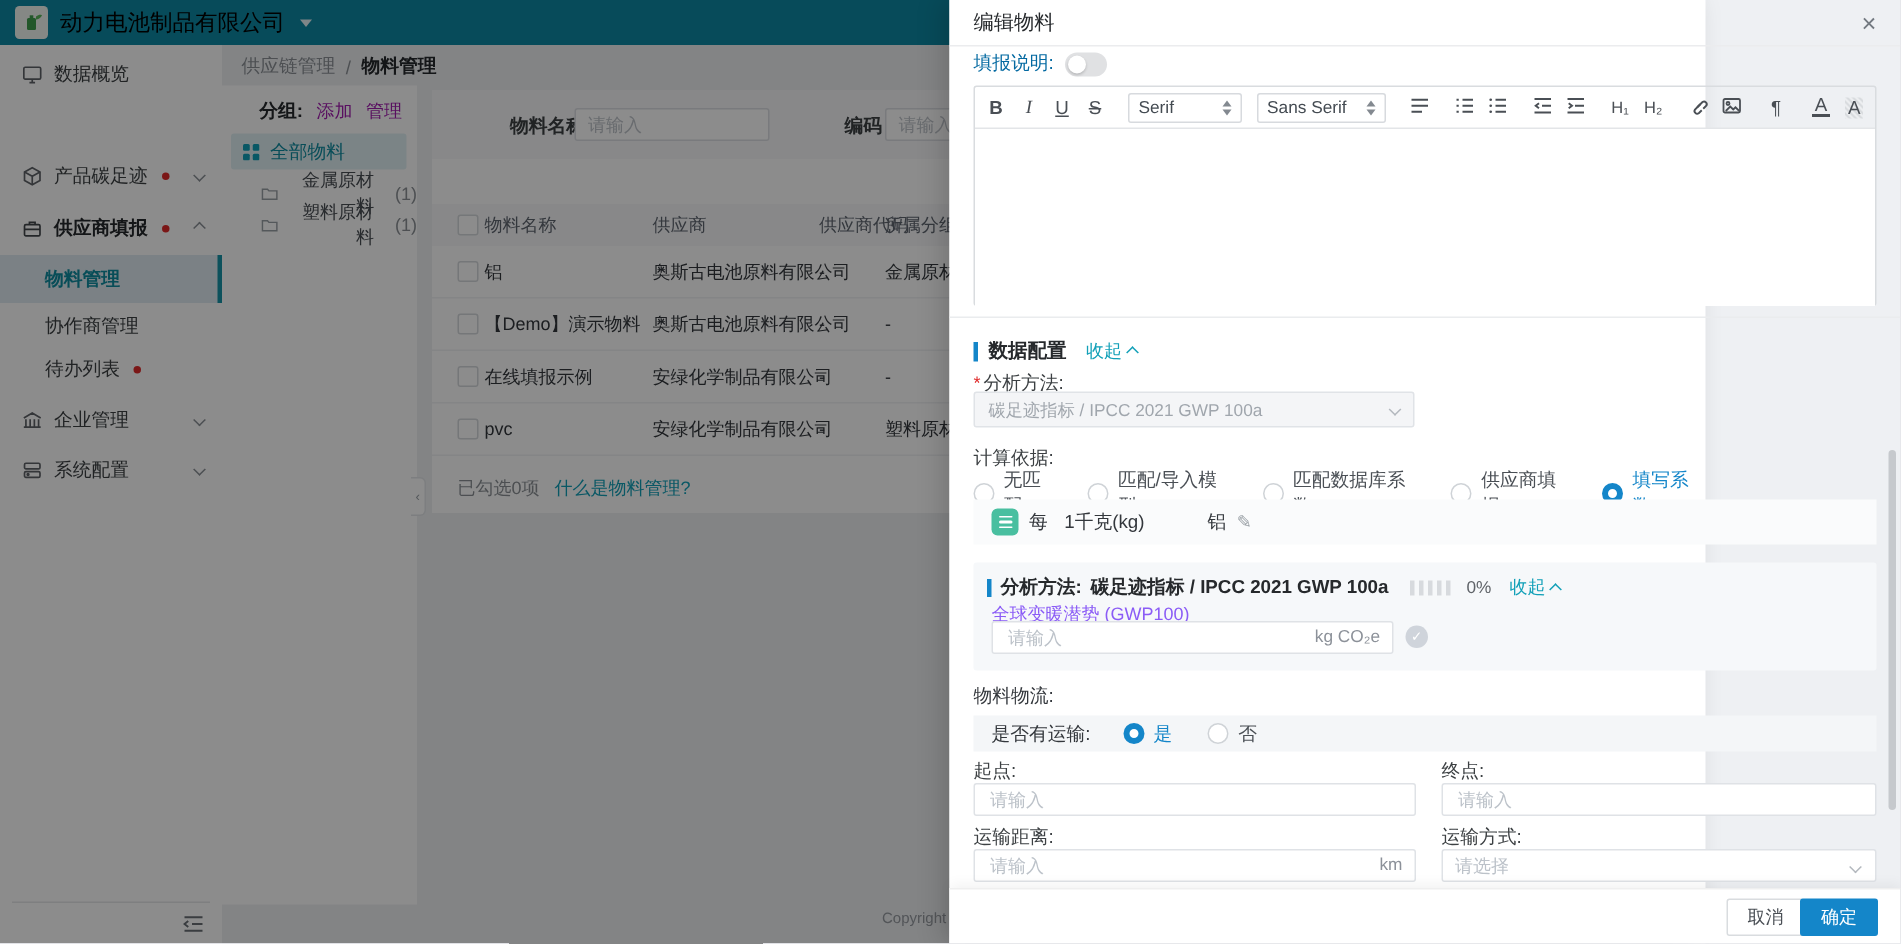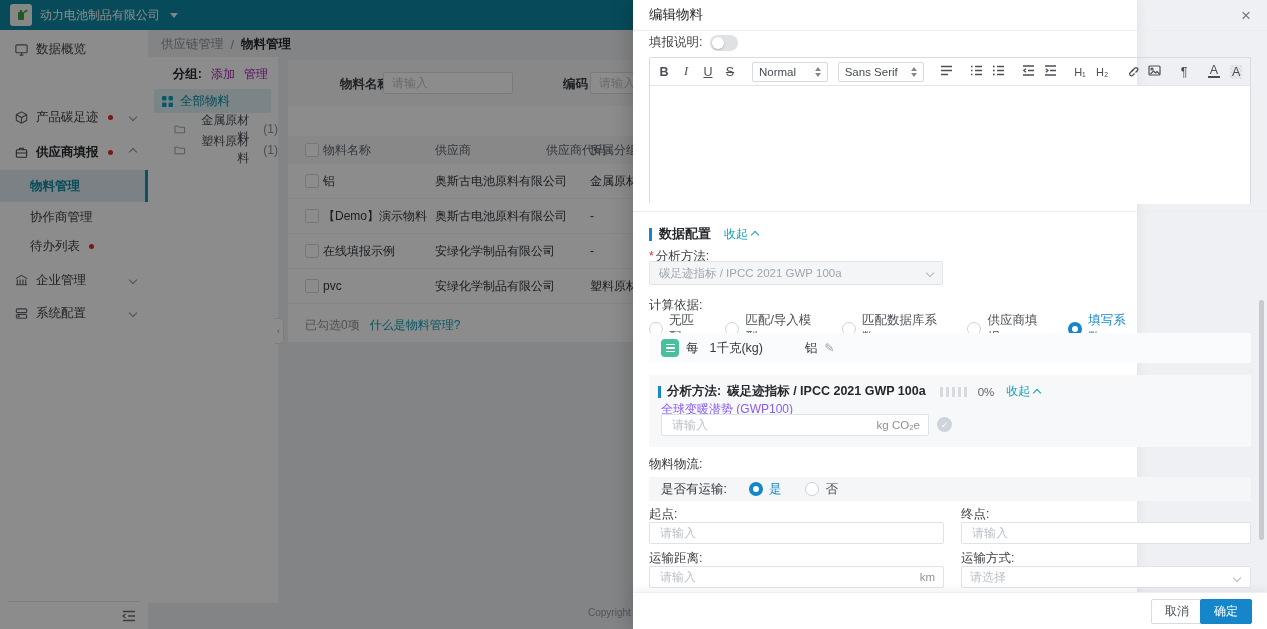--- a/index.html
+++ b/index.html
@@ -5,21 +5,21 @@
   html,body{margin:0;padding:0;background:#dfe2e6;}
   *{box-sizing:border-box;font-family:"Liberation Sans","DejaVu Sans",sans-serif;}
   .app{position:relative;width:1267px;height:629px;overflow:hidden;background:#eef0f3;}
   .abs{position:absolute;}
   i{font-style:normal;}
 
   
   .left-region{position:absolute;left:0;top:0;width:633px;height:629px;overflow:hidden;background:#eef0f3;}
   .topbar{position:absolute;left:0;top:0;width:633px;height:30px;background:#0e89a4;display:flex;align-items:center;padding-left:10px;gap:8px;}
   .logo{width:22px;height:22px;background:#f3f7f3;border-radius:3px;display:flex;align-items:center;justify-content:center;}
-  .company{color:#ffffff;font-size:12px;}
+  .company{color:#000000;font-size:15px;}
   .caret{width:0;height:0;border-left:4px solid transparent;border-right:4px solid transparent;border-top:5px solid #e8f4f7;margin-left:2px;}
 
   .sidebar{position:absolute;left:0;top:30px;width:148px;height:599px;background:#fff;}
   .mi{position:absolute;left:0;width:148px;height:30px;display:flex;align-items:center;padding:0 12px 0 14px;gap:7px;font-size:12.5px;color:#3c4043;cursor:pointer;}
   .mi svg{flex:none;}
   .mi .lbl{white-space:nowrap;}
   .mi .sp{flex:1;}
   .mi.sub{padding-left:30px;}
   .mi.parent-open .lbl{font-weight:bold;color:#26292c;}
   .mi.active{background:#e0ecf2;}
@@ -60,21 +60,21 @@
   .sel-info{color:#8c9196;}
   .help-link{color:#12a0b8;cursor:pointer;}
   .copyright{position:absolute;left:440px;top:577px;font-size:10px;color:#979ba1;white-space:nowrap;}
 
   .mask{position:absolute;left:0;top:0;width:633px;height:629px;background:rgba(0,0,0,0.45);z-index:5;}
 
   
   .drawer{position:absolute;left:633px;top:0;width:504px;height:629px;background:#fff;z-index:10;box-shadow:-6px 0 16px rgba(0,0,0,0.15);}
   .d-title{position:absolute;left:0;top:0;width:634px;height:31px;border-bottom:1px solid #ebecee;display:flex;align-items:center;padding:0 16px;font-size:13.5px;color:#26292c;}
   .d-close{position:absolute;right:12px;top:4px;font-size:17px;color:#737980;cursor:pointer;padding:2px 4px;}
-  .note-row{position:absolute;left:16px;top:34px;display:flex;align-items:center;gap:8px;font-size:12.5px;color:#404040;}
+  .note-row{position:absolute;left:16px;top:34px;display:flex;align-items:center;gap:8px;font-size:12.5px;color:#0369a1;}
   .tgl{width:28px;height:16px;border-radius:8px;background:#e0e1e3;position:relative;cursor:pointer;}
   .tgl::after{content:"";position:absolute;left:2px;top:2px;width:12px;height:12px;border-radius:50%;background:#fff;box-shadow:0 1px 2px rgba(0,0,0,.2);}
 
   .editor{position:absolute;left:16px;top:57px;width:602px;height:147px;border:1px solid #d9dcdf;border-radius:2px;}
   .q-toolbar{height:28px;border-bottom:1px solid #e3e5e8;display:flex;align-items:center;padding:0 8px;gap:10px;color:#4a4f55;}
   .qb{font-size:12.5px;color:#4a4f55;cursor:pointer;min-width:12px;text-align:center;}
   .qb.bold{font-weight:bold;}
   .qb.it{font-style:italic;font-family:"Liberation Serif","DejaVu Serif",serif;}
   .qb.un{text-decoration:underline;}
   .qb.st{text-decoration:line-through;}
@@ -339,21 +339,21 @@
       <span class="tgl"></span>
     </div>
 
     <div class="editor">
       <div class="q-toolbar">
         <span class="qb bold">B</span>
         <span class="qb it">I</span>
         <span class="qb un">U</span>
         <span class="qb st">S</span>
         <span class="qpick" style="margin-left:6px;width:84px">
-          <span style="flex:1">Normal</span>
+          <span style="flex:1">Serif</span>
           <span class="updn">
               <i class="tri-up"></i>
               <i class="tri-dn"></i>
             </span>
         </span>
         <span class="qpick" style="width:96px">
           <span style="flex:1">Sans Serif</span>
           <span class="updn">
               <i class="tri-up"></i>
               <i class="tri-dn"></i>

